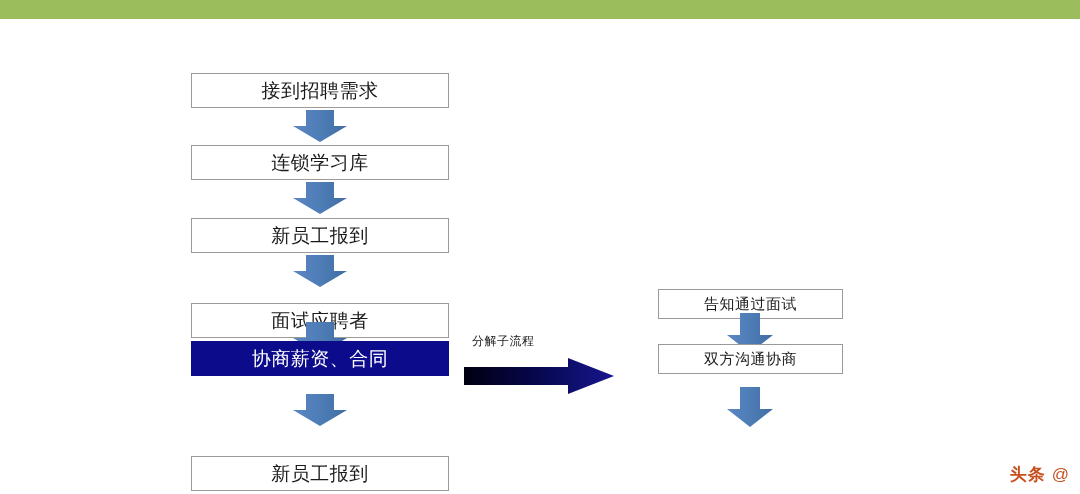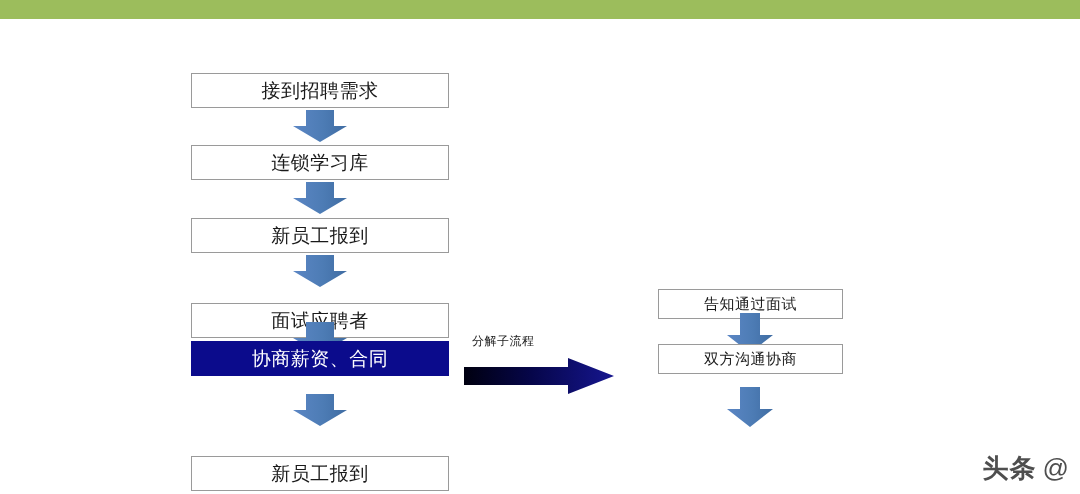--- a/index.html
+++ b/index.html
@@ -93,23 +93,23 @@
   }
 
   
   .watermark {
     position: absolute;
     right: 10px;
     bottom: 8px;
     display: flex;
     align-items: center;
     gap: 6px;
-    font-size: 26px;
+    font-size: 17px;
     font-weight: bold;
-    color: #404040;
+    color: #c2410c;
     letter-spacing: 1px;
     opacity: 0.92;
     white-space: nowrap;
   }
   .watermark .wm-sep {
     font-weight: normal;
   }
 </style>
 </head>
 <body>

